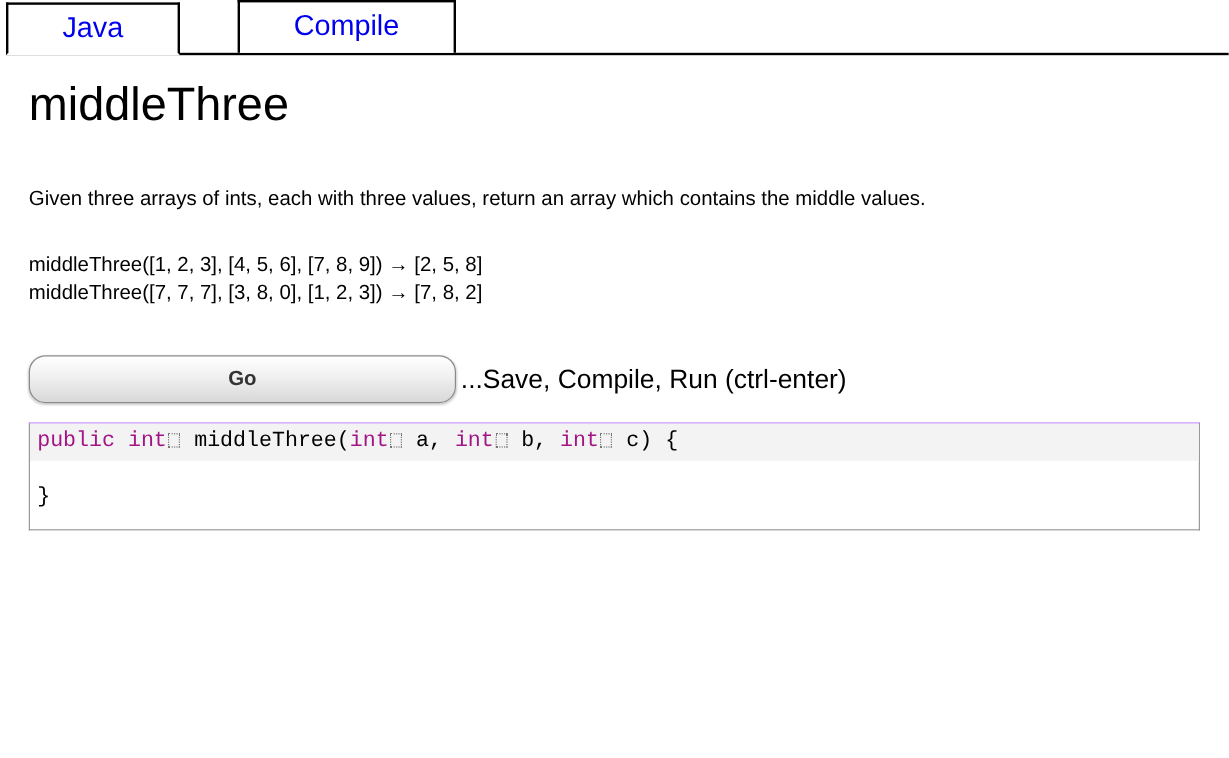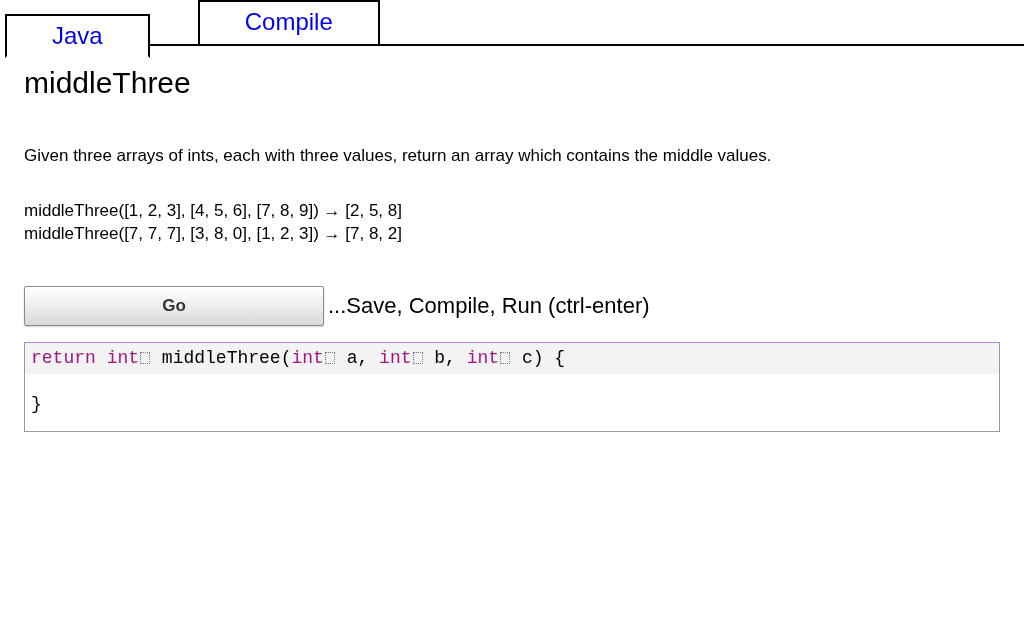--- a/index.html
+++ b/index.html
@@ -21,55 +21,55 @@
       font-size: 24px;
       color: #0000EE;
       border: 2px solid #000;
       border-bottom: none;
       margin-right: 48px;
       cursor: pointer;
       position: relative;
       background: #fff;
     }
     .tab.active {
-      top: 14px;
+      top: 2px;
       border-bottom: 2px solid #fff;
     }
     .content {
       padding: 12px 24px;
     }
     .problem-title {
-      font-size: 30px;
+      font-size: 39px;
       font-weight: normal;
       margin: 8px 0 45px 0;
     }
     .problem-desc {
       margin: 24px 0 32px 0;
       line-height: 1.35;
       max-width: 870px;
     }
     .examples {
       margin: 0 0 40px 0;
       line-height: 1.35;
     }
     .example-line { white-space: pre; }
     .go-row {
       display: flex;
       align-items: center;
       margin-bottom: 16px;
     }
     .go-button {
-      width: 300px;
+      width: 356px;
       height: 40px;
       font-size: 17px;
       font-weight: bold;
       color: #333;
       background: linear-gradient(to bottom, #ffffff 0%, #f0f0f0 45%, #d8d8d8 100%);
       border: 1px solid #8a8a8a;
-      border-radius: 2px;
+      border-radius: 14px;
       box-shadow: 0 1px 2px rgba(0,0,0,0.2);
       cursor: pointer;
     }
     .hint-text {
       margin-left: 4px;
       font-size: 22px;
     }
     .code-area {
       border: 1px solid #999;
       border-top: 1px solid #c080ff;
@@ -112,17 +112,17 @@
     <div class="example-line">middleThree([1, 2, 3], [4, 5, 6], [7, 8, 9]) → [2, 5, 8]</div>
     <div class="example-line">middleThree([7, 7, 7], [3, 8, 0], [1, 2, 3]) → [7, 8, 2]</div>
   </div>
 
   <div class="go-row">
     <button class="go-button">Go</button>
     <span class="hint-text">...Save, Compile, Run (ctrl-enter)</span>
   </div>
 
   <div class="code-area">
-    <div class="code-line-1"><span class="kw">return</span> <span class="kw">int</span><span class="bracket"></span><span> middleThree(</span><span class="kw">int</span><span class="bracket"></span><span> a, </span><span class="kw">int</span><span class="bracket"></span><span> b, </span><span class="kw">int</span><span class="bracket"></span><span> c) {</span></div>
+    <div class="code-line-1"><span class="kw">public</span> <span class="kw">int</span><span class="bracket"></span><span> middleThree(</span><span class="kw">int</span><span class="bracket"></span><span> a, </span><span class="kw">int</span><span class="bracket"></span><span> b, </span><span class="kw">int</span><span class="bracket"></span><span> c) {</span></div>
     <div class="spacer"></div>
     <div>}</div>
   </div>
 </div>
 
 </body></html>

